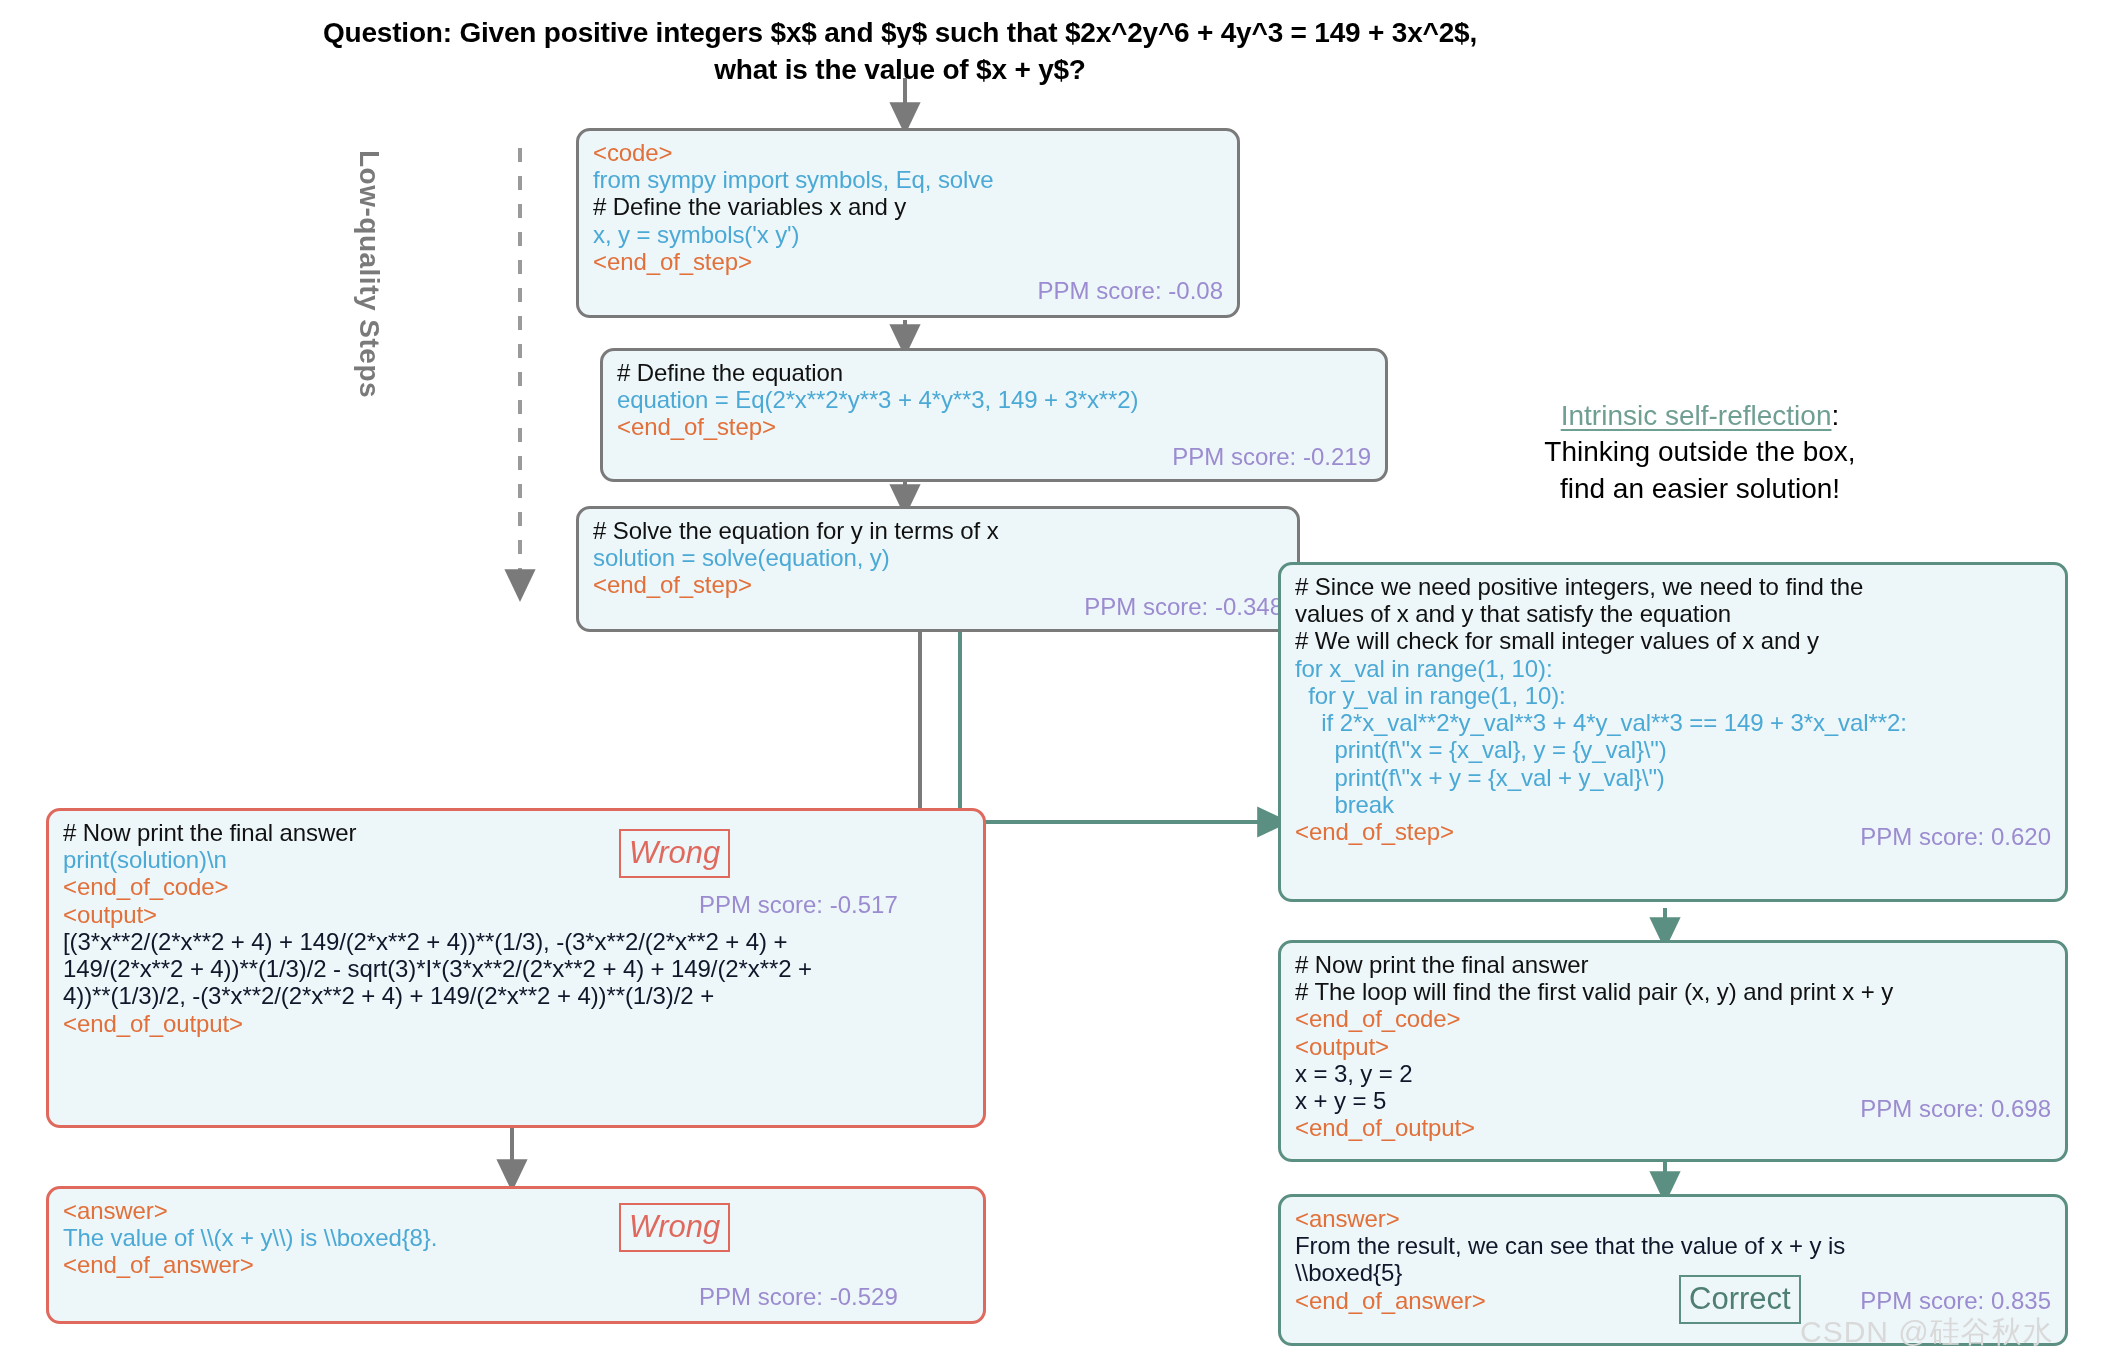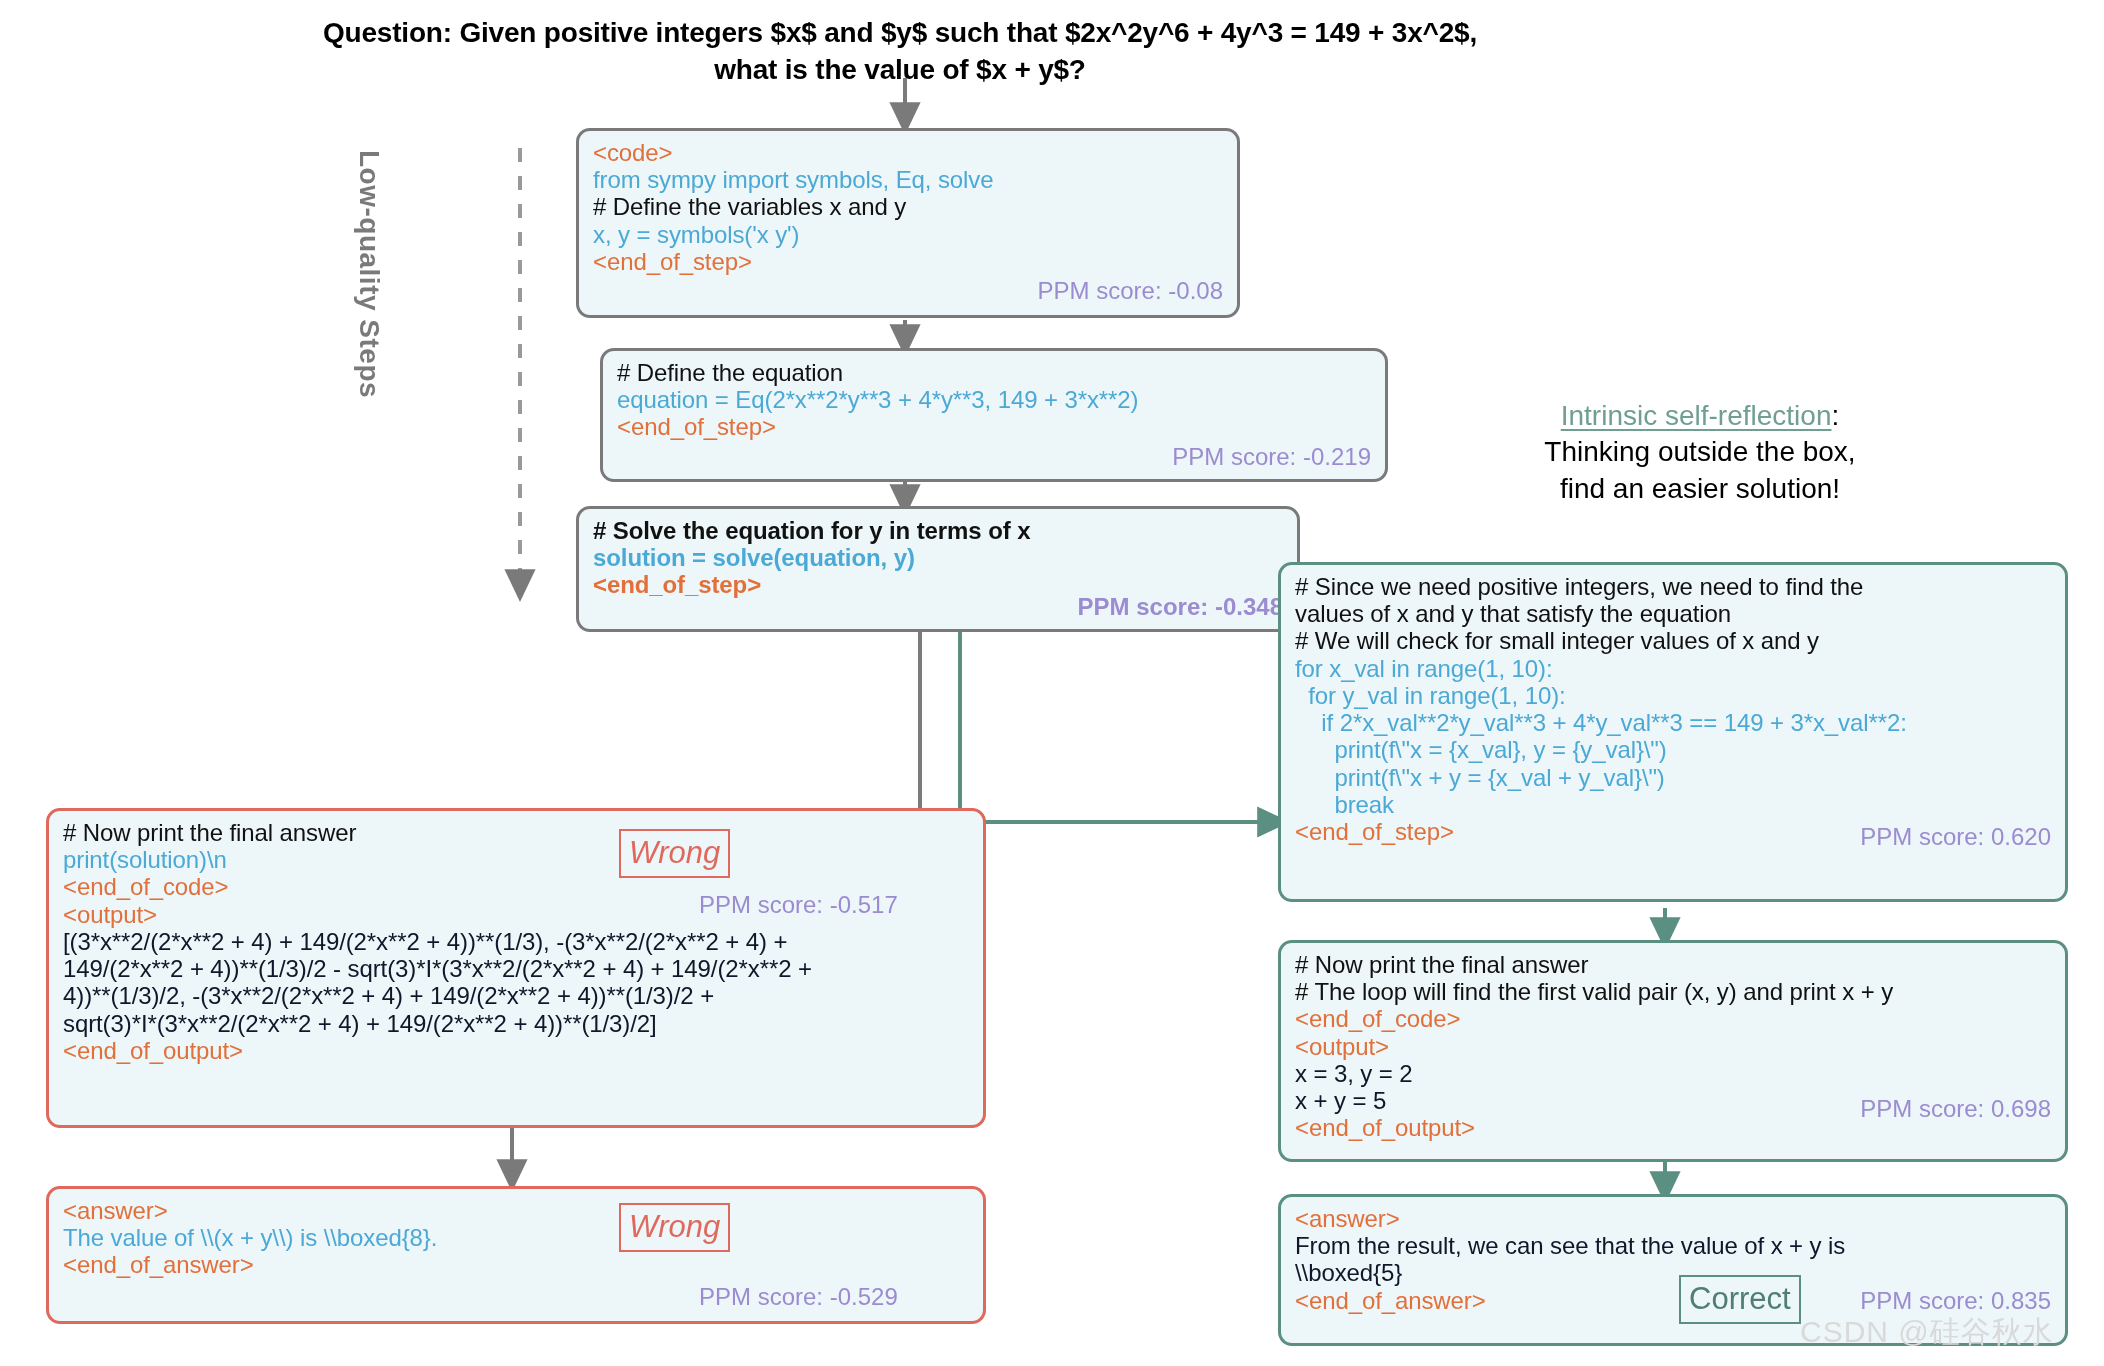--- a/index.html
+++ b/index.html
@@ -152,36 +152,35 @@
     <div class="ppm" style="right:14px;bottom:10px;">PPM score: -0.08</div>
   </div>
 
   <div class="box gray" style="left:600px;top:348px;width:788px;height:134px;">
     <div class="line cmt"># Define the equation</div>
     <div class="line code">equation = Eq(2*x**2*y**3 + 4*y**3, 149 + 3*x**2)</div>
     <div class="line tag">&lt;end_of_step&gt;</div>
     <div class="ppm" style="right:14px;bottom:8px;">PPM score: -0.219</div>
   </div>
 
-  <div class="box gray" style="left:576px;top:506px;width:724px;height:126px;font-weight:bold;">
+  <div class="box gray" style="left:576px;top:506px;width:724px;height:126px;">
     <div class="line cmt"># Solve the equation for y in terms of x</div>
     <div class="line code">solution = solve(equation, y)</div>
     <div class="line tag">&lt;end_of_step&gt;</div>
     <div class="ppm" style="right:14px;bottom:8px;">PPM score: -0.348</div>
   </div>
 
   <div class="box red" style="left:46px;top:808px;width:940px;height:320px;">
     <div class="line cmt"># Now print the final answer</div>
     <div class="line code">print(solution)\n</div>
     <div class="line tag">&lt;end_of_code&gt;</div>
     <div class="line tag">&lt;output&gt;</div>
     <div class="line out">[(3*x**2/(2*x**2 + 4) + 149/(2*x**2 + 4))**(1/3), -(3*x**2/(2*x**2 + 4) +</div>
     <div class="line out">149/(2*x**2 + 4))**(1/3)/2 - sqrt(3)*I*(3*x**2/(2*x**2 + 4) + 149/(2*x**2 +</div>
     <div class="line out">4))**(1/3)/2, -(3*x**2/(2*x**2 + 4) + 149/(2*x**2 + 4))**(1/3)/2 +</div>
-    <div class="line out">sqrt(3)*I*(3*x**2/(2*x**2 + 4) + 149/(2*x**2 + 4))**(1/3)/2]</div>
     <div class="line tag">&lt;end_of_output&gt;</div>
     <div class="verdict wrong" style="left:570px;top:18px;">Wrong</div>
     <div class="ppm" style="left:650px;top:80px;">PPM score: -0.517</div>
   </div>
 
   <div class="box red" style="left:46px;top:1186px;width:940px;height:138px;">
     <div class="line tag">&lt;answer&gt;</div>
     <div class="line code">The value of \\(x + y\\) is \\boxed{8}.</div>
     <div class="line tag">&lt;end_of_answer&gt;</div>
     <div class="verdict wrong" style="left:570px;top:14px;">Wrong</div>

